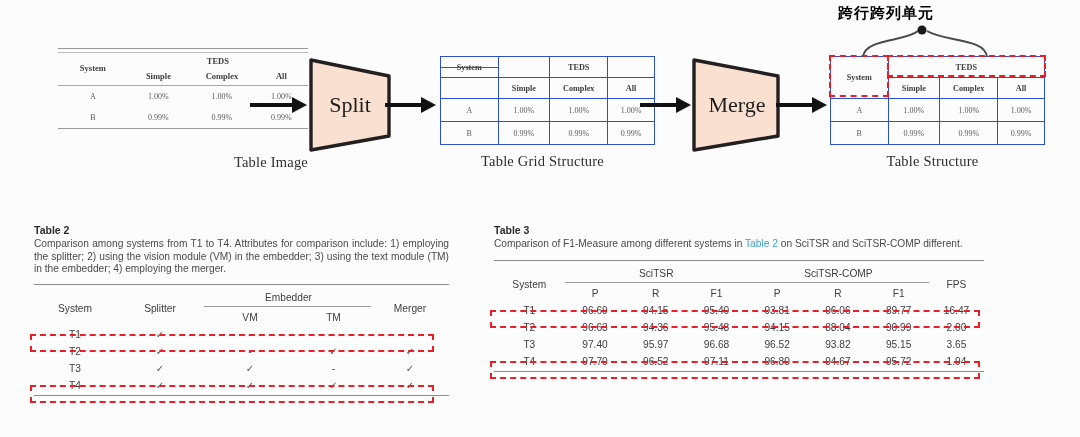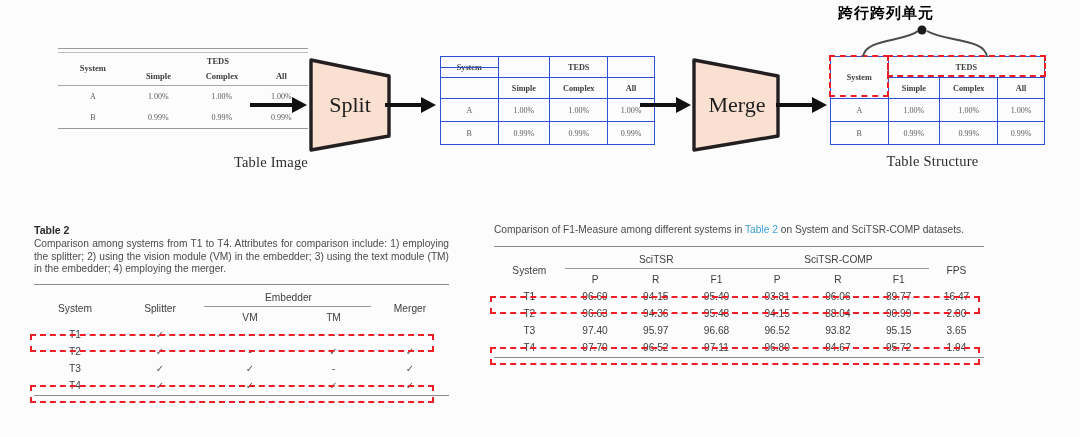--- a/index.html
+++ b/index.html
@@ -168,20 +168,21 @@
         <td>1.00%</td>
       </tr>
       <tr>
         <td style="height:22px;">B</td>
         <td>0.99%</td>
         <td>0.99%</td>
         <td>0.99%</td>
       </tr>
     </tbody>
       </table>
+    <div class="stage-caption" style="top:97px;left:-5px;">Table Grid Structure</div>
   </div>
 
   <div class="arrow" style="left:640px;top:96px;">
     <svg width="52" height="18" viewBox="0 0 52 18">
       <line x1="0" y1="9" x2="38" y2="9" stroke="#111" stroke-width="4"></line>
       <polygon points="36,1 51,9 36,17" fill="#111"></polygon>
     </svg>
   </div>
 
   <div class="trap" style="left:688px;top:56px;width:98px;height:98px;">
@@ -299,21 +300,22 @@
           </tr>
     </tbody>
       </table>
 
     <div class="rowhl" style="left:-4px;top:50px;width:404px;height:18px;"></div>
     <div class="rowhl" style="left:-4px;top:101px;width:404px;height:18px;"></div>
   </div>
 </div>
 
 <div class="tblblock" style="left:494px;top:224px;width:490px;">
-  <div class="tbl-cap"><span>Comparison of F1-Measure among different systems in </span><span class="lnk">Table 2</span><span> on System and SciTSR-COMP datasets.</span></div>
+  <div class="tbl-num">Table 3</div>
+  <div class="tbl-cap"><span>Comparison of F1-Measure among different systems in </span><span class="lnk">Table 2</span><span> on SciTSR and SciTSR-COMP different.</span></div>
 
   <div style="position:relative;margin-top:9px;">
     <table class="sci">
       <tbody>
           <tr>
             <td colspan="8" class="toprule" style="height:3px;"></td>
           </tr>
       <tr>
         <td style="width:72px;"></td>
         <td colspan="3" class="gh" style="padding-left:1px;height:15px;">SciTSR</td>

